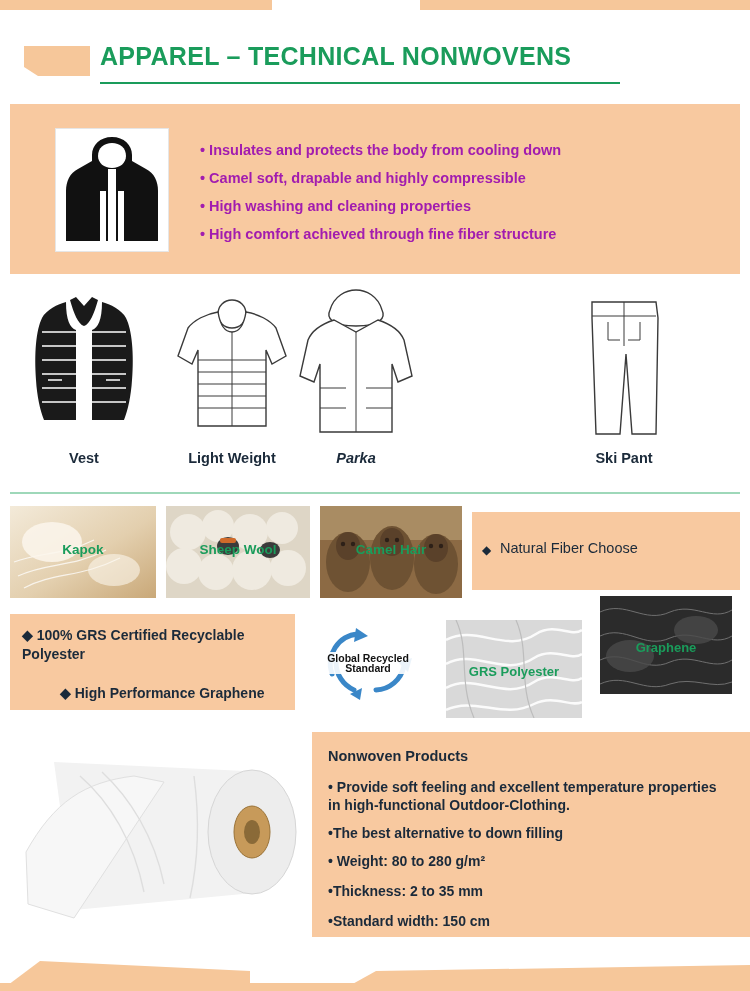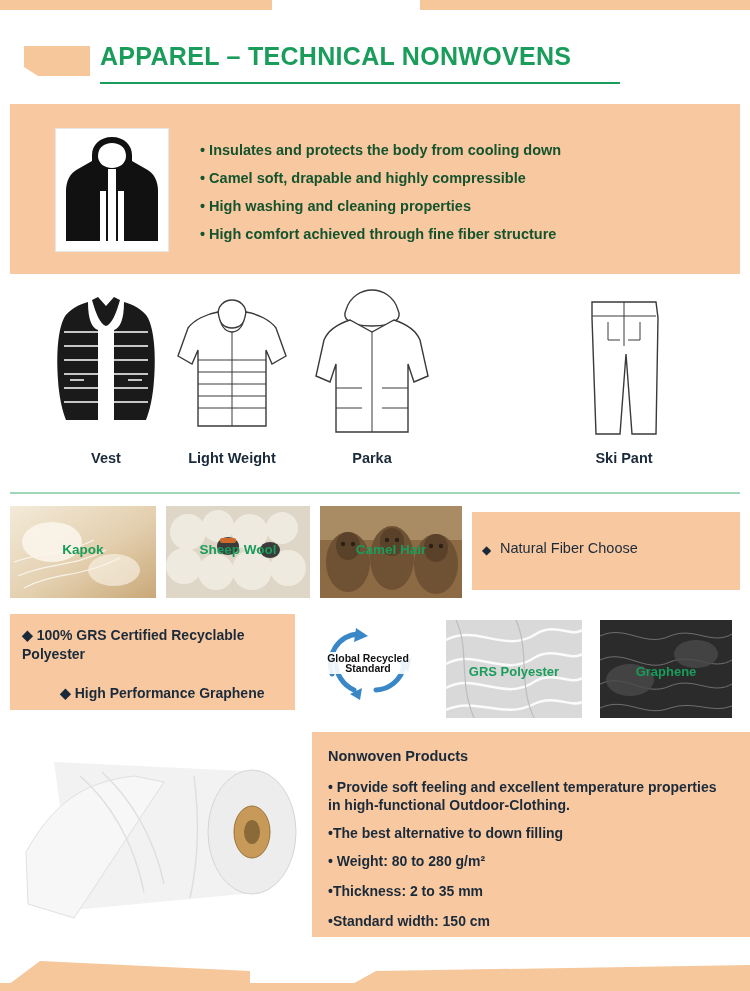--- a/index.html
+++ b/index.html
@@ -37,37 +37,37 @@
   .panel-bullets{
     position:absolute;left:10px;top:104px;width:730px;height:170px;
     background:#f8c9a0;
   }
   .jacket-icon{
     position:absolute;left:45px;top:24px;width:112px;height:122px;
     background:#ffffff;border:1px solid #e6e6e6;
   }
   .bullet-list{
     position:absolute;left:190px;top:32px;width:520px;
-    color:#14532d;font-size:14.5px;line-height:28px;font-weight:bold;
+    color:#a21caf;font-size:14.5px;line-height:28px;font-weight:bold;
   }
   .bullet-list div{white-space:nowrap;}
 
   
   .panel-products{
     position:absolute;left:10px;top:278px;width:730px;height:210px;background:#ffffff;
   }
   .prod{
     position:absolute;top:6px;width:132px;height:200px;
   }
   .prod .img{position:absolute;top:0;left:0;width:132px;height:160px;}
   .prod .cap{
     position:absolute;top:166px;left:0;width:132px;text-align:center;
     font-size:14.5px;font-weight:bold;color:#1b2a3a;
   }
-  .p1{left:30px;} .p2{left:156px;} .p3{left:296px;} .p4{left:432px;} .p5{left:548px;}
+  .p1{left:8px;} .p2{left:156px;} .p3{left:280px;font-style:italic;} .p4{left:432px;} .p5{left:548px;}
 
   .divider{
     position:absolute;left:10px;top:492px;width:730px;height:2px;background:#9ed8b9;
   }
 
   
   .fiber{
     position:absolute;top:506px;height:92px;
   }
   .fiber .label{
@@ -95,21 +95,21 @@
   }
   .grs-box .l1{top:12px;width:268px;}
   .grs-box .l2{top:70px;width:268px;margin-left:38px;}
   .grs-logo{
     position:absolute;left:312px;top:622px;width:112px;height:78px;
   }
   .grs-poly{
     position:absolute;left:446px;top:620px;width:136px;height:70px;
   }
   .graphene{
-    position:absolute;left:600px;top:620px;width:132px;height:114px;border-radius:21px;
+    position:absolute;left:600px;top:596px;width:132px;height:114px;border-radius:21px;
   }
   .ovl{
     position:absolute;left:0;width:100%;text-align:center;font-size:13px;font-weight:bold;color:#1a9c5b;
   }
 
   
   .bottom-img{
     position:absolute;left:14px;top:732px;width:290px;height:205px;
   }
   .bottom-text{

